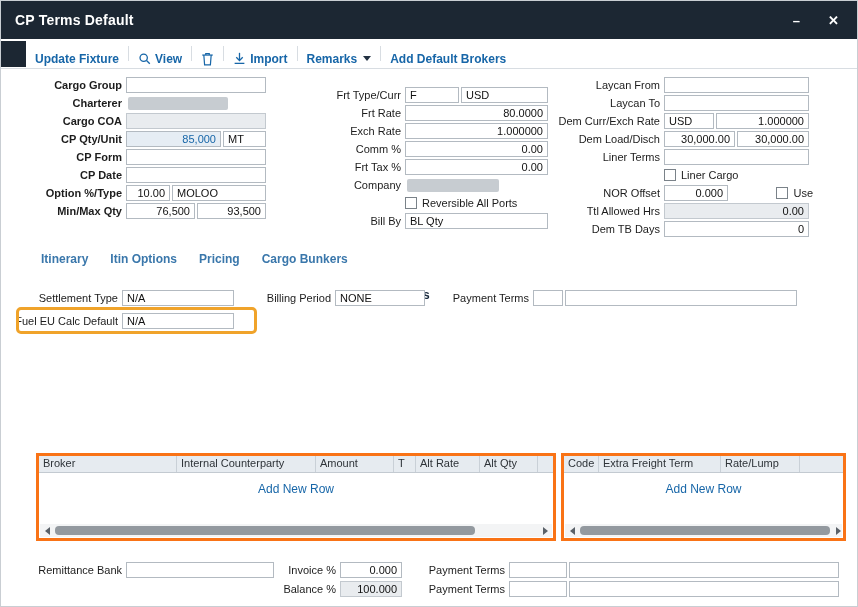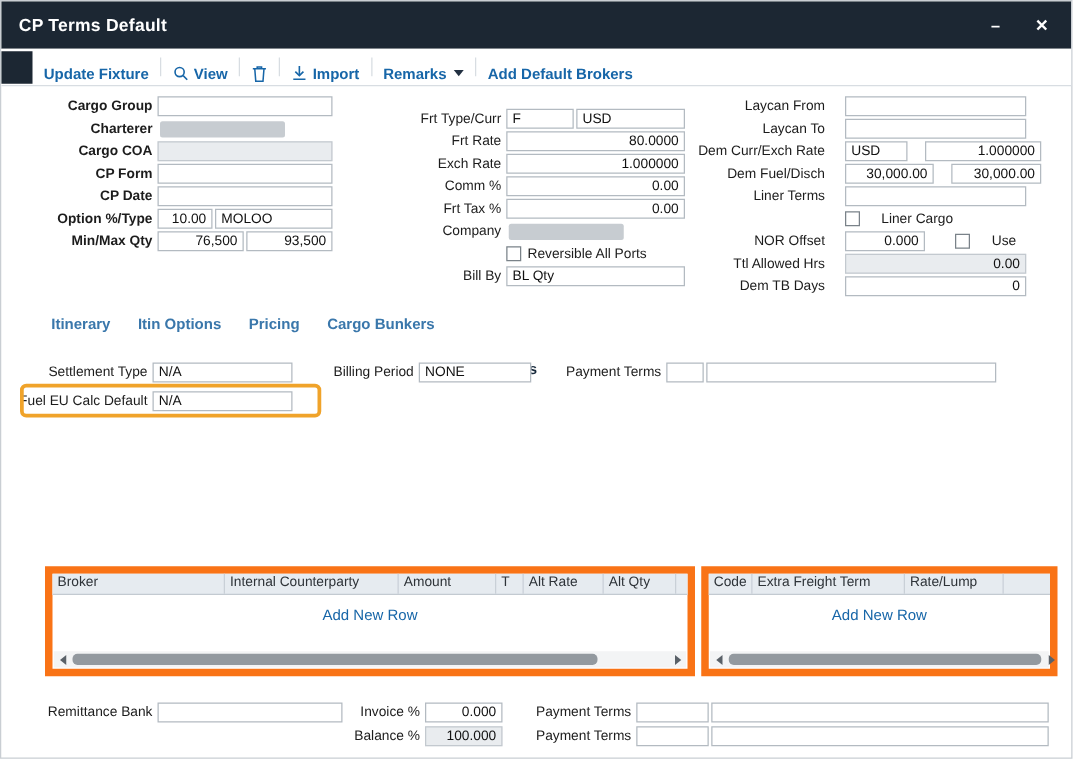--- a/index.html
+++ b/index.html
@@ -29,31 +29,31 @@
   .cb { width:12px; height:12px; border:1px solid #7a8289; background:#fff; flex:none; display:inline-block; }
   .cb-lbl { font-size:11px; color:#1c1c1c; margin-left:5px; white-space:nowrap; }
 
   .col { position:absolute; top:75px; }
   #col-left { left:8px; }
   #col-left .lbl { width:117px;font-weight:bold; }
   #col-mid { left:320px;margin-top:10px; }
   #col-mid .lbl { width:84px; }
   #col-right { left:542px; }
   #col-right .lbl { width:121px; }
-  #col-right .frow { width:270px;gap:12px; }
+  #col-right .frow { width:270px; }
 
   .tabs { position:absolute; left:40px; top:251px; display:flex; gap:22px; }
   .tab { font-size:12px; font-weight:600; color:#3a77ab; cursor:pointer; white-space:nowrap; }
   .tab.active { color:#17293c;margin-top:36px; }
 
   .panel { position:absolute; left:0; top:286px; width:858px; height:56px; }
   .panel .frow { position:absolute; }
   .hl-box { position:absolute; left:15px; top:20px; width:241px; height:27px; border:3px solid #f0a32a; border-radius:5px; pointer-events:none; }
 
-  .gtable { position:absolute; border:6px solid #f97316; background:#fff; }
+  .gtable { position:absolute; border:3px solid #f97316; background:#fff; }
   .thead { display:flex; height:17px; background:#e6ebf0; border-bottom:1px solid #c3cad1; }
   .th { font-size:11px; color:#2e3338; padding:1px 0 0 4px; border-right:1px solid #c9d0d7; overflow:hidden; white-space:nowrap; }
   .th.filler { border-right:none; flex:1; }
   .addrow { text-align:center; color:#1766a8; font-size:12px; margin-top:9px; cursor:pointer; }
   .hscroll { position:absolute; left:1px; right:1px; bottom:1px; height:13px; background:#f3f4f5; display:flex; align-items:center; }
   .sb-arrow { width:14px; height:13px; display:flex; align-items:center; justify-content:center; cursor:pointer; flex:none; }
   .tri-l { width:0; height:0; border-top:4px solid transparent; border-bottom:4px solid transparent; border-right:5px solid #5a6168; }
   .tri-r { width:0; height:0; border-top:4px solid transparent; border-bottom:4px solid transparent; border-left:5px solid #5a6168; }
   .sb-thumb { height:9px; background:#93999f; border-radius:4px; margin:0 1px; flex:none; cursor:pointer; }
 
@@ -120,20 +120,25 @@
     </div>
     <div class="frow">
       <div class="lbl">Charterer</div>
       <div class="redact" style="width:100px"></div>
     </div>
     <div class="frow">
       <div class="lbl">Cargo COA</div>
       <div class="fld ro" style="width:140px"></div>
     </div>
     <div class="frow">
+      <div class="lbl">CP Qty/Unit</div>
+      <div class="fld num qty-link" style="width:95px">85,000</div>
+      <div class="fld" style="width:43px">MT</div>
+    </div>
+    <div class="frow">
       <div class="lbl">CP Form</div>
       <div class="fld" style="width:140px"></div>
     </div>
     <div class="frow">
       <div class="lbl">CP Date</div>
       <div class="fld" style="width:140px"></div>
     </div>
     <div class="frow">
       <div class="lbl">Option %/Type</div>
       <div class="fld num" style="width:44px">10.00</div>
@@ -191,21 +196,21 @@
     <div class="frow">
       <div class="lbl">Laycan To</div>
       <div class="fld" style="width:145px"></div>
     </div>
     <div class="frow">
       <div class="lbl">Dem Curr/Exch Rate</div>
       <div class="fld" style="width:50px">USD</div>
       <div class="fld num" style="width:93px">1.000000</div>
     </div>
     <div class="frow">
-      <div class="lbl">Dem Fuel/Disch</div>
+      <div class="lbl">Dem Load/Disch</div>
       <div class="fld num" style="width:71px">30,000.00</div>
       <div class="fld num" style="width:72px">30,000.00</div>
     </div>
     <div class="frow">
       <div class="lbl">Liner Terms</div>
       <div class="fld" style="width:145px"></div>
     </div>
     <div class="frow">
       <div class="lbl"></div>
       <span class="cb"></span>

